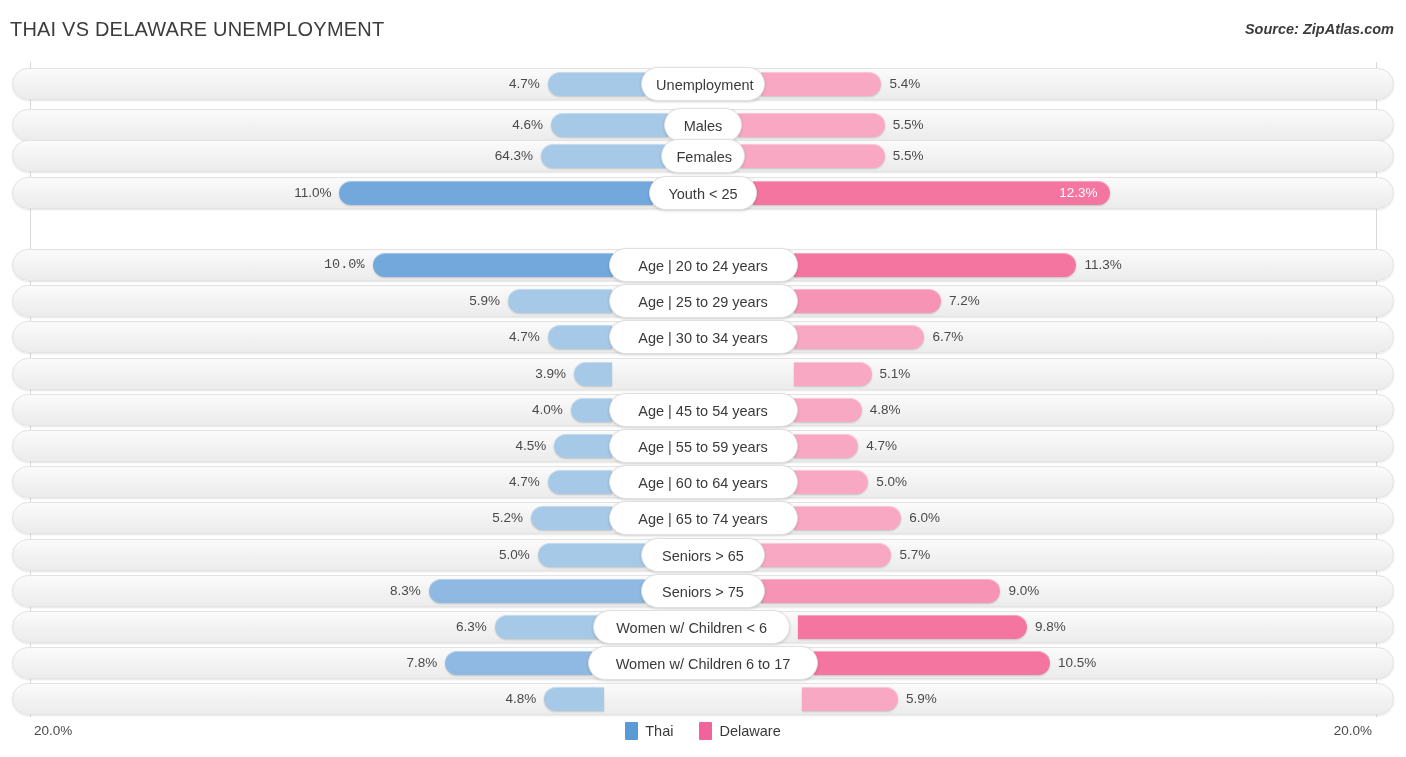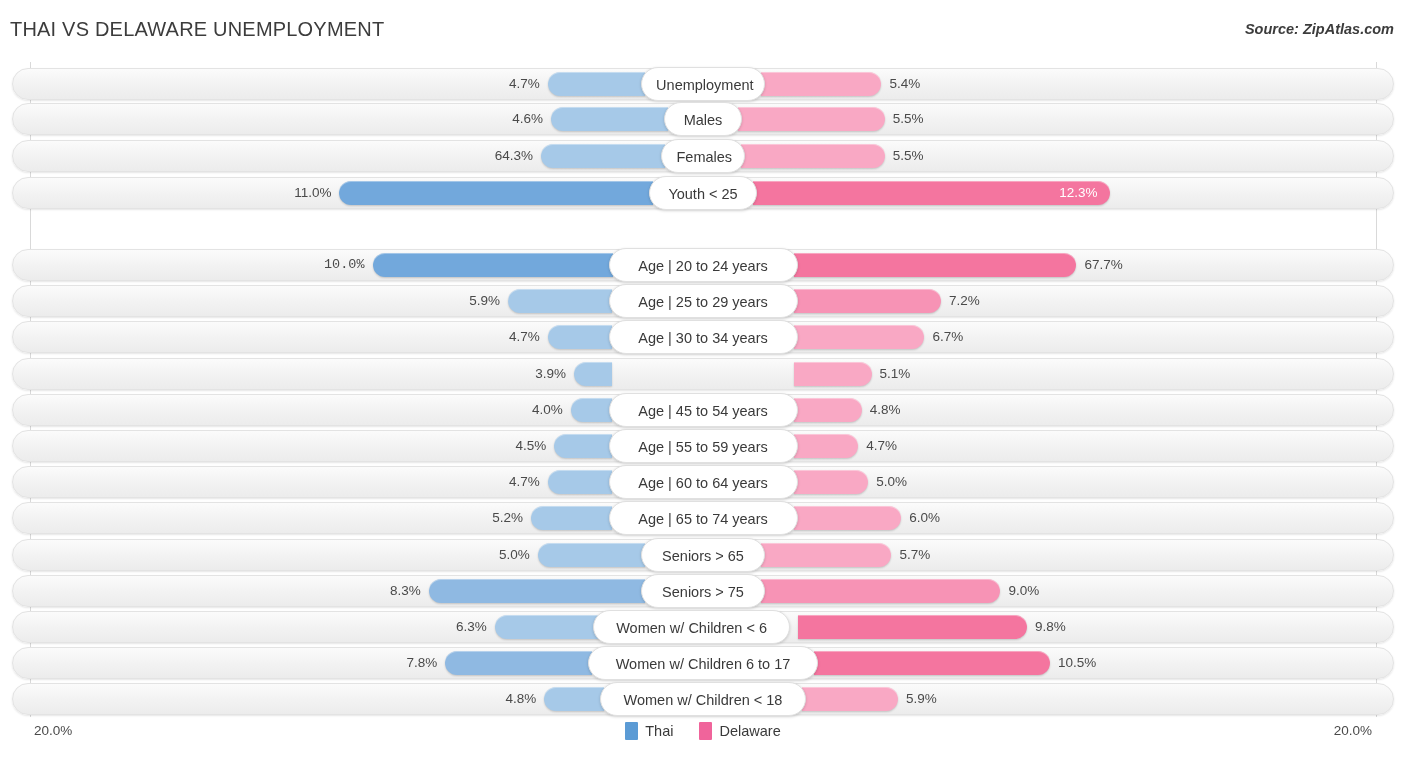--- a/index.html
+++ b/index.html
@@ -189,21 +189,21 @@
   <div class="gridline" id="gridline-right"></div>
 
 <div class="row" style="top: 6px;">
       <div class="track"></div>
       <div class="bar bar-left" style="left: 535.665px; width: 97.435px; background: rgb(166, 201, 232);"></div>
       <div class="bar bar-right" style="left: 748.9px; width: 120.57px; background: rgb(249, 168, 196);"></div>
       <div class="val val-left-out" style="left: 449.665px; width: 78px;">4.7%</div>
       <div class="val val-right-out" style="left: 877.47px; width: 78px;">5.4%</div>
       <div class="center-pill" style="left: 629.1px; width: 123.8px;">Unemployment</div>
     </div>
-    <div class="row" style="top: 41px;">
+    <div class="row" style="top: 47px;">
       <div class="track"></div>
       <div class="bar bar-left" style="left: 538.97px; width: 117.03px; background: rgb(166, 201, 232);"></div>
       <div class="bar bar-right" style="left: 726px; width: 146.775px; background: rgb(249, 168, 196);"></div>
       <div class="val val-left-out" style="left: 452.97px; width: 78px;">4.6%</div>
       <div class="val val-right-out" style="left: 880.775px; width: 78px;">5.5%</div>
       <div class="center-pill" style="left: 652px; width: 78px;">Males</div>
     </div>
     <div class="row" style="top: 78.4px;">
       <div class="track"></div>
       <div class="bar bar-left" style="left: 529.055px; width: 124.42px; background: rgb(166, 201, 232);"></div>
@@ -218,21 +218,21 @@
       <div class="bar bar-right" style="left: 740.75px; width: 356.765px; background: rgb(244, 117, 159);"></div>
       <div class="val val-left-out" style="left: 241.45px; width: 78px;">11.0%</div>
       <div class="val val-in" style="left: 1035.51px; width: 50px; text-align: right;">12.3%</div>
       <div class="center-pill" style="left: 637.25px; width: 107.5px;">Youth &lt; 25</div>
     </div>
     <div class="row" style="top: 187px;">
       <div class="track"></div>
       <div class="bar bar-left" style="left: 360.5px; width: 240px; background: rgb(114, 168, 220);"></div>
       <div class="bar bar-right" style="left: 781.5px; width: 282.965px; background: rgb(244, 117, 159);"></div>
       <div class="val val-left-out" style="left: 274.5px; width: 78px; font-family: Liberation Mono, monospace;">10.0%</div>
-      <div class="val val-right-out" style="left: 1072.46px; width: 78px;">67.7%</div>
+      <div class="val val-right-out" style="left: 1072.46px; width: 78px;">11.3%</div>
       <div class="center-pill" style="left: 596.5px; width: 189px;">Age | 20 to 24 years</div>
     </div>
     <div class="row" style="top: 223.2px;">
       <div class="track"></div>
       <div class="bar bar-left" style="left: 496.005px; width: 104.495px; background: rgb(166, 201, 232);"></div>
       <div class="bar bar-right" style="left: 781.5px; width: 147.46px; background: rgb(247, 147, 181);"></div>
       <div class="val val-left-out" style="left: 410.005px; width: 78px;">5.9%</div>
       <div class="val val-right-out" style="left: 936.96px; width: 78px;">7.2%</div>
       <div class="center-pill" style="left: 596.5px; width: 189px;">Age | 25 to 29 years</div>
     </div>
@@ -314,21 +314,20 @@
       <div class="val val-left-out" style="left: 347.21px; width: 78px;">7.8%</div>
       <div class="val val-right-out" style="left: 1046.03px; width: 78px;">10.5%</div>
       <div class="center-pill" style="left: 576.125px; width: 229.75px;">Women w/ Children 6 to 17</div>
     </div>
     <div class="row" style="top: 621.4px;">
       <div class="track"></div>
       <div class="bar bar-left" style="left: 532.36px; width: 59.99px; background: rgb(166, 201, 232);"></div>
       <div class="bar bar-right" style="left: 789.65px; width: 96.345px; background: rgb(249, 168, 196);"></div>
       <div class="val val-left-out" style="left: 446.36px; width: 78px;">4.8%</div>
       <div class="val val-right-out" style="left: 893.995px; width: 78px;">5.9%</div>
-      <div class="center-pill" style="left: 588.35px; width: 205.3px;">Women w/ Children &lt; 18</div>
     </div>
   </div>
 
 <div id="footer">
   <div id="axis-min">20.0%</div>
   <div id="axis-max">20.0%</div>
   <div id="legend">
       <div class="legend-item">
         <span class="legend-swatch" style="background: rgb(91, 155, 213);"></span>
         <span>Thai</span>

